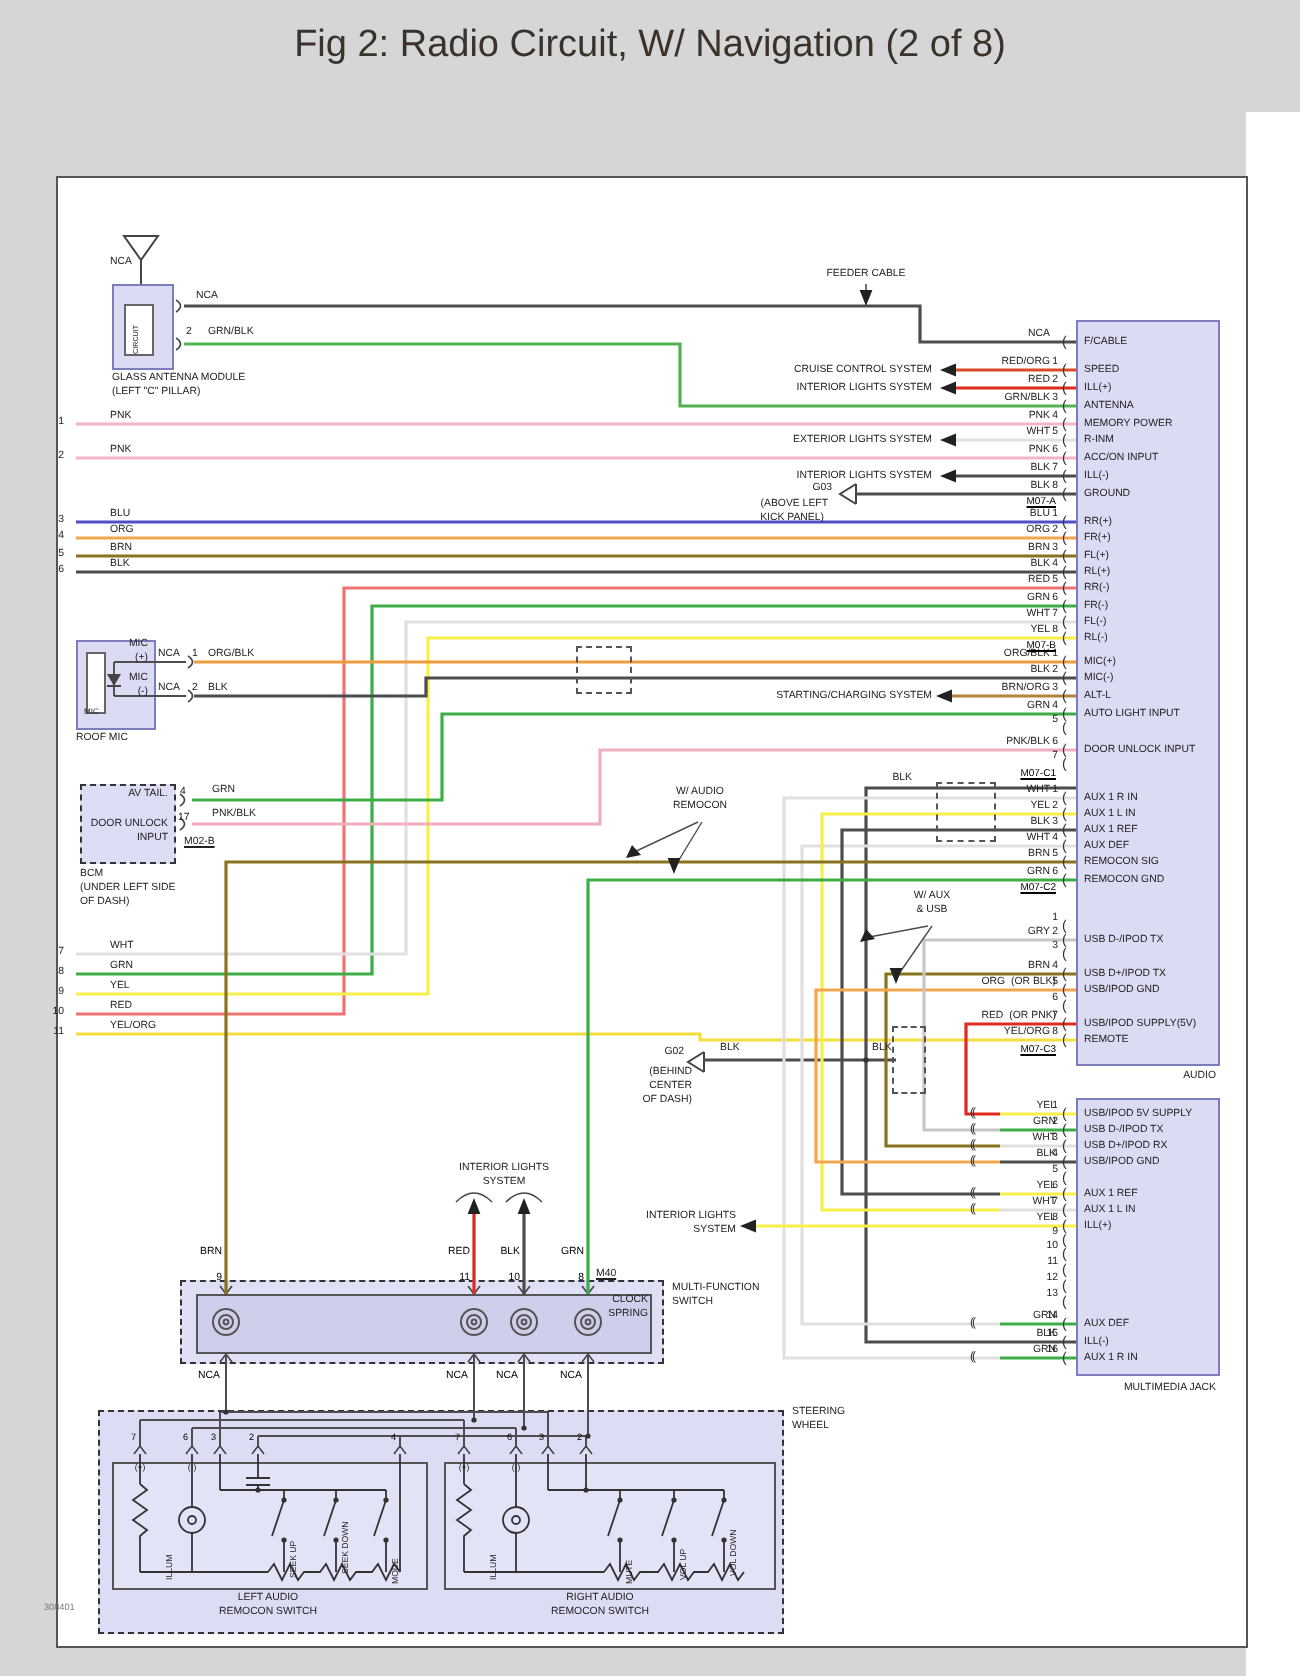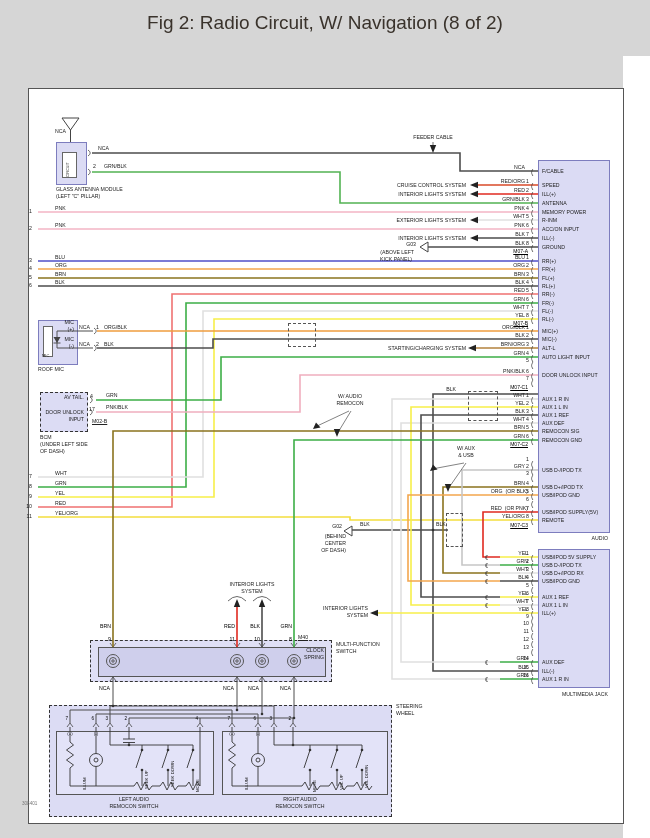--- a/index.html
+++ b/index.html
@@ -36,21 +36,21 @@
   .wn{left:55px;bottom:1.5px;}
   .cpw{position:absolute;width:26px;text-align:right;font-size:5.2px;line-height:6px;}
   .cpp{position:absolute;width:12px;text-align:right;font-size:5.2px;line-height:6px;}
   .cnc{position:absolute;width:25px;text-align:right;font-size:5.2px;line-height:6px;}
   .spn{position:absolute;width:11px;text-align:right;font-size:4.6px;line-height:5px;}
 </style>
 </head>
 <body>
 
 <div id="canvas">
-  <div id="title">Fig 2: Radio Circuit, W/ Navigation (8 of 2)</div>
+  <div id="title">Fig 2: Radio Circuit, W/ Navigation (2 of 8)</div>
   <div id="rstrip"></div>
   <div id="panel"></div>
 
   <div class="box lav" style="left:56px;top:142px;width:31px;height:43px;"></div>
   <div class="box" style="left:62px;top:152px;width:15px;height:26px;background:#fff;border:1px solid #666;"></div>
   <div class="box lav" style="left:38px;top:320px;width:40px;height:45px;"></div>
   <div class="box" style="left:43px;top:326px;width:10px;height:31px;background:#fff;border:1px solid #666;"></div>
   <div class="box dashbox" style="left:40px;top:392px;width:48px;height:40px;"></div>
   <div class="box lav" style="left:538px;top:160px;width:72px;height:373px;"></div>
   <div class="box lav" style="left:538px;top:549px;width:72px;height:139px;"></div>

